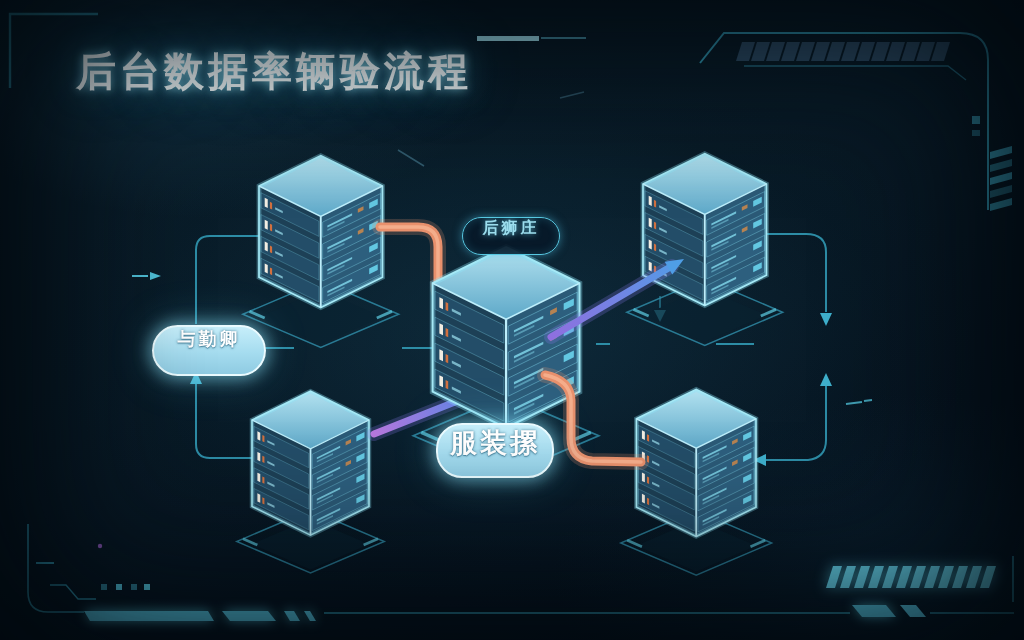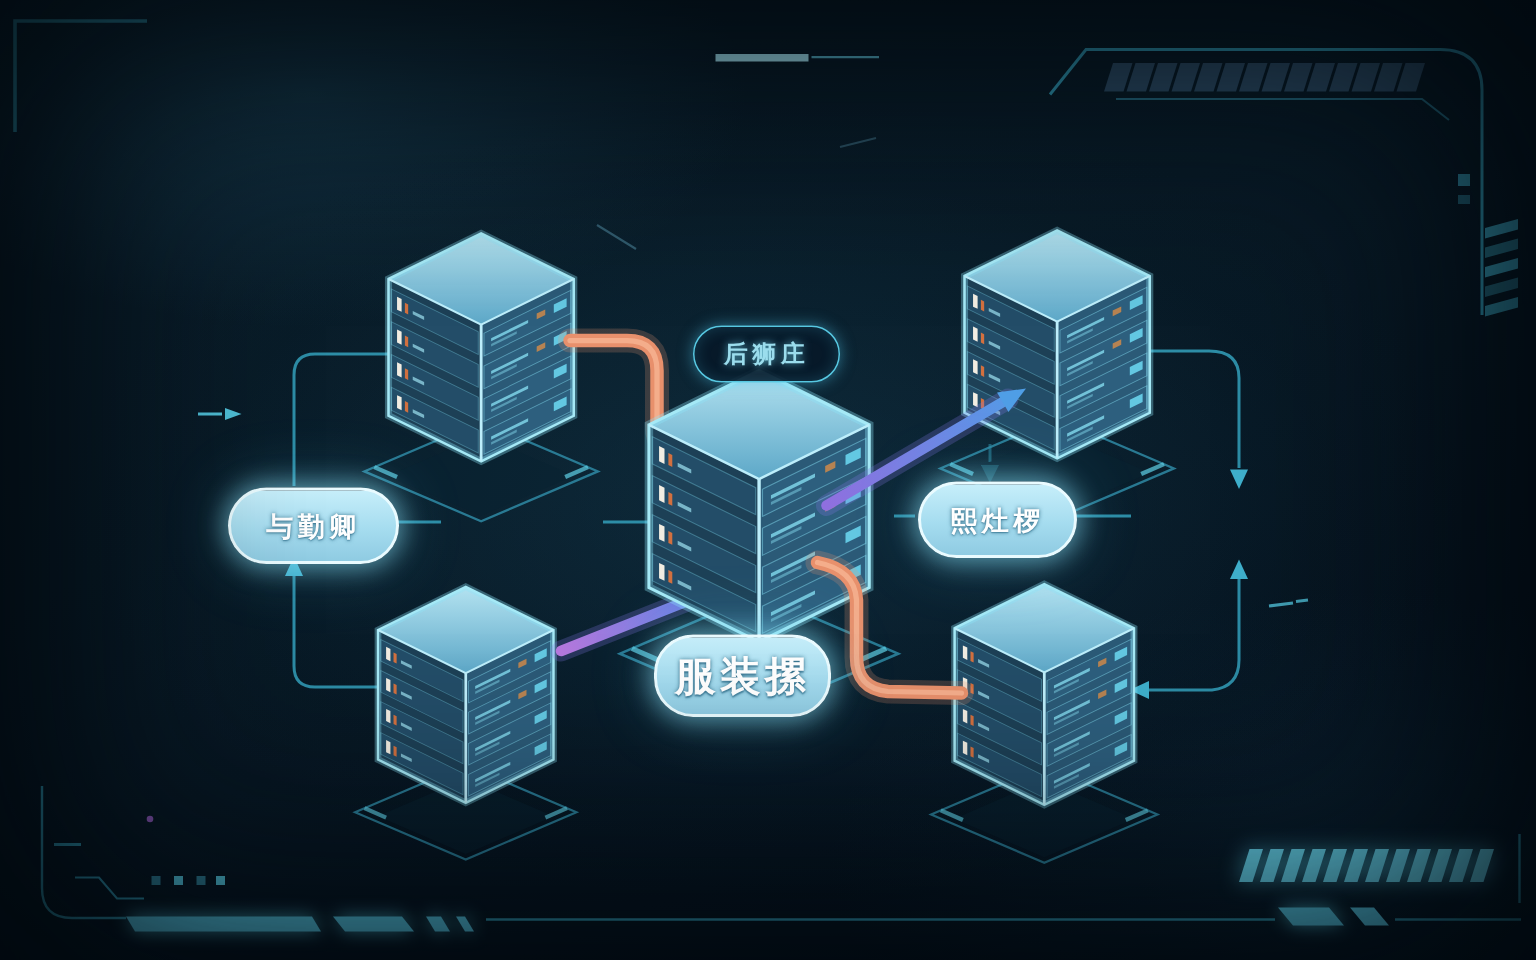--- a/index.html
+++ b/index.html
@@ -15,21 +15,21 @@
   .vignette{position:absolute;inset:0;pointer-events:none;
     box-shadow:inset 0 0 140px 50px rgba(1,6,10,.85);}
   svg.layer{position:absolute;left:0;top:0;}
   .title{
     position:absolute;left:76px;top:44px;width:380px;
     font-size:40px;font-weight:800;letter-spacing:4px;color:#f2fbfd;
     text-shadow:0 0 10px rgba(150,230,250,.95),0 0 28px rgba(70,190,230,.55),0 0 60px rgba(60,170,220,.35);
     white-space:nowrap;
   }
   .pill{
-    position:absolute;display:flex;align-items:center;justify-content:center;
+    position:absolute;display:flex;align-items:flex-start;justify-content:center;
     border-radius:26px;letter-spacing:3px;font-weight:700;white-space:nowrap;
   }
   .pill.light{
     background:linear-gradient(180deg,#c6eefa 0%,#a5dcef 55%,#8fcbe2 100%);
     border:2px solid #e9fbff;color:#ffffff;font-size:18px;
     text-shadow:0 0 3px rgba(25,85,115,.75),0 1px 1px rgba(30,95,125,.55);
     box-shadow:0 0 16px 3px rgba(140,225,248,.55),0 0 44px rgba(90,200,235,.28);
   }
   .pill.dark{
     background:rgba(8,25,41,.93);
@@ -251,28 +251,26 @@
       <path d="M545 375 Q570 380 571 400 L571 438 Q571 459 592 461 L641 462" stroke="#e8906c" stroke-width="9"></path>
       <path d="M545 375 Q570 380 571 400 L571 438 Q571 459 592 461 L641 462" stroke="#f6b391" stroke-width="3.5" opacity=".85"></path>
     </g>
     <g>
       <path d="M551 337 L672 266" stroke="rgba(130,120,230,.25)" stroke-width="14" fill="none" stroke-linecap="round"></path>
       <path d="M551 337 L672 266" stroke="url(#gradC)" stroke-width="7" fill="none" stroke-linecap="round"></path>
       <path d="M684 259 L672.3 274.6 L664.7 261.7 Z" fill="#4f9ee6"></path>
     </g>
   </svg>
 
+  <div class="title">后台数据率辆验流程</div>
 
   <div class="pill dark" style="left:462px;top:217px;width:96px;height:36px;">
     <span>后狮庄</span>
   </div>
   <div class="pill light" style="left:152px;top:325px;width:110px;height:47px;">
     <span>与勤卿</span>
   </div>
-  <div class="pill light" style="left:612px;top:321px;width:102px;height:47px;">
-    <span>熙灶椤</span>
-  </div>
   <div class="pill light" style="left:436px;top:423px;width:114px;height:51px;font-size:27px;">
     <span>服装摞</span>
   </div>
 
   <div class="vignette"></div>
 </div>
 
 </body></html>

